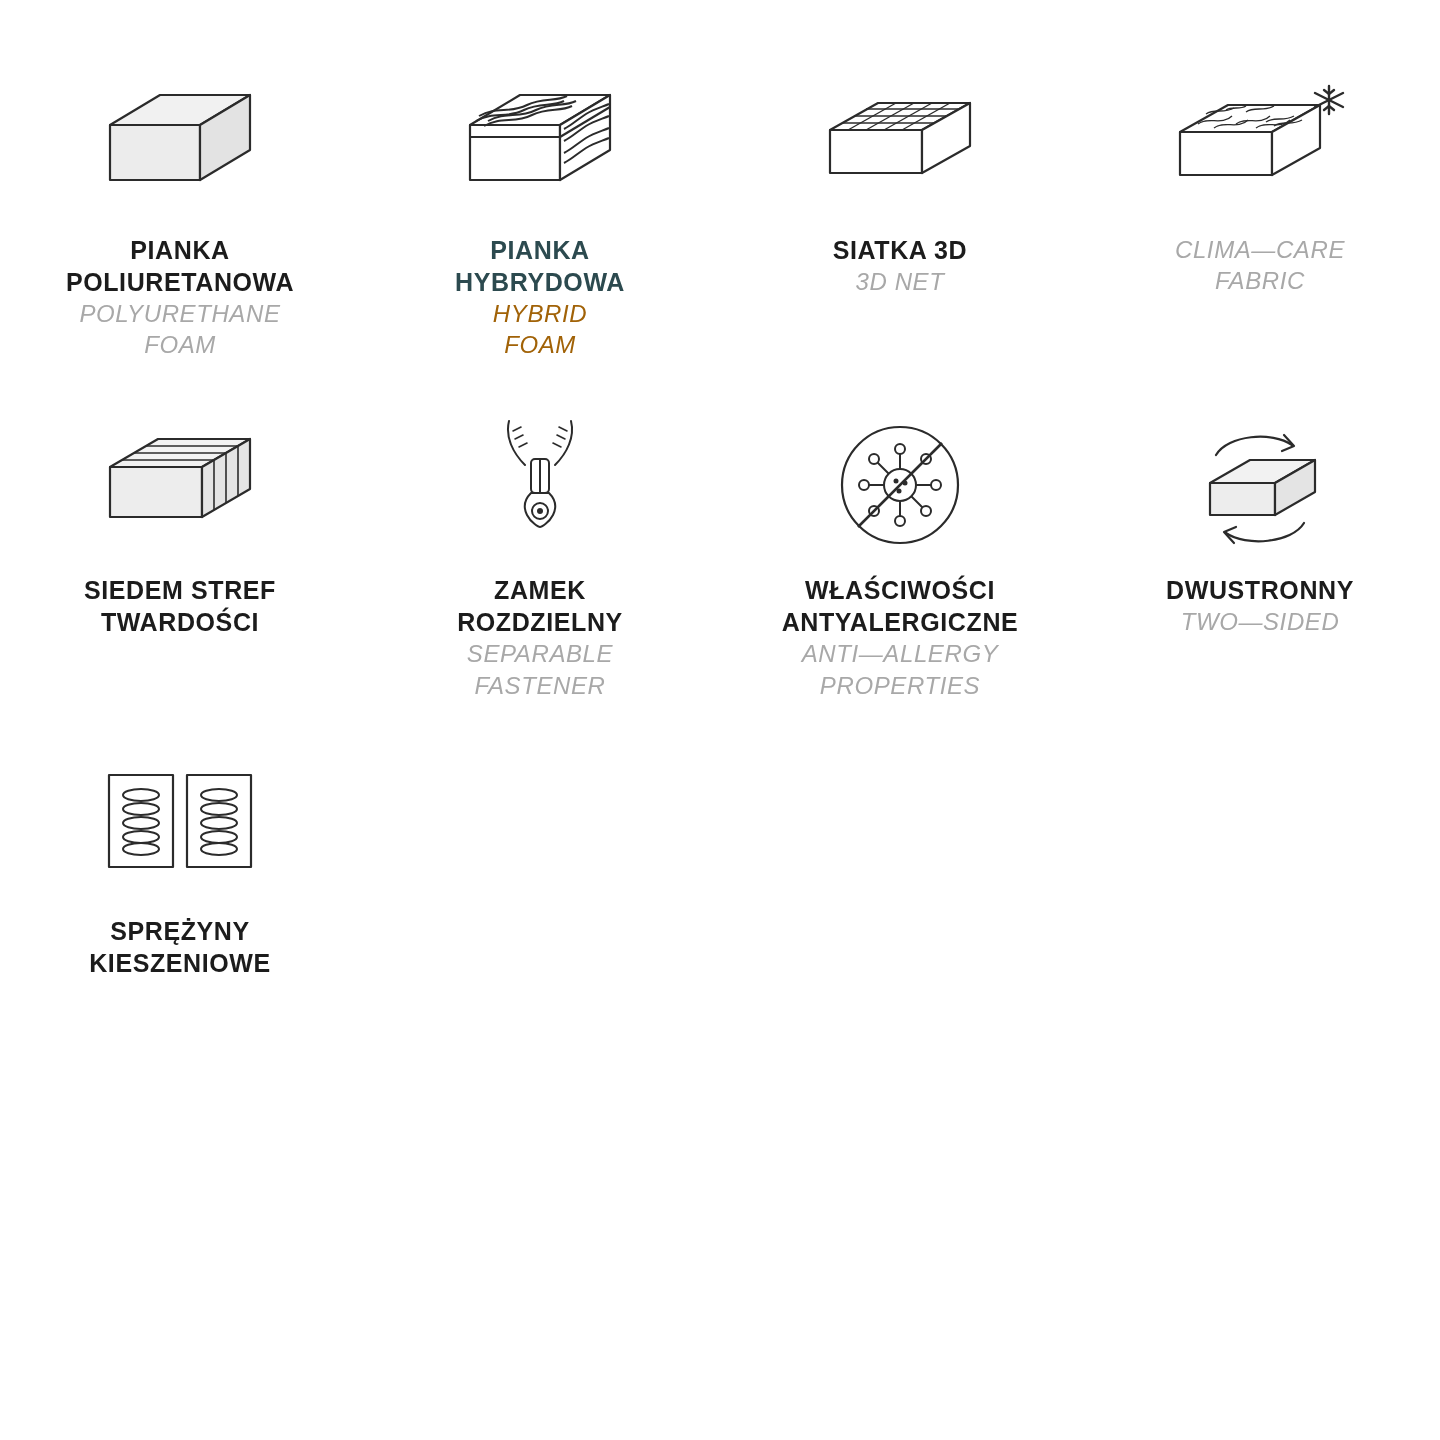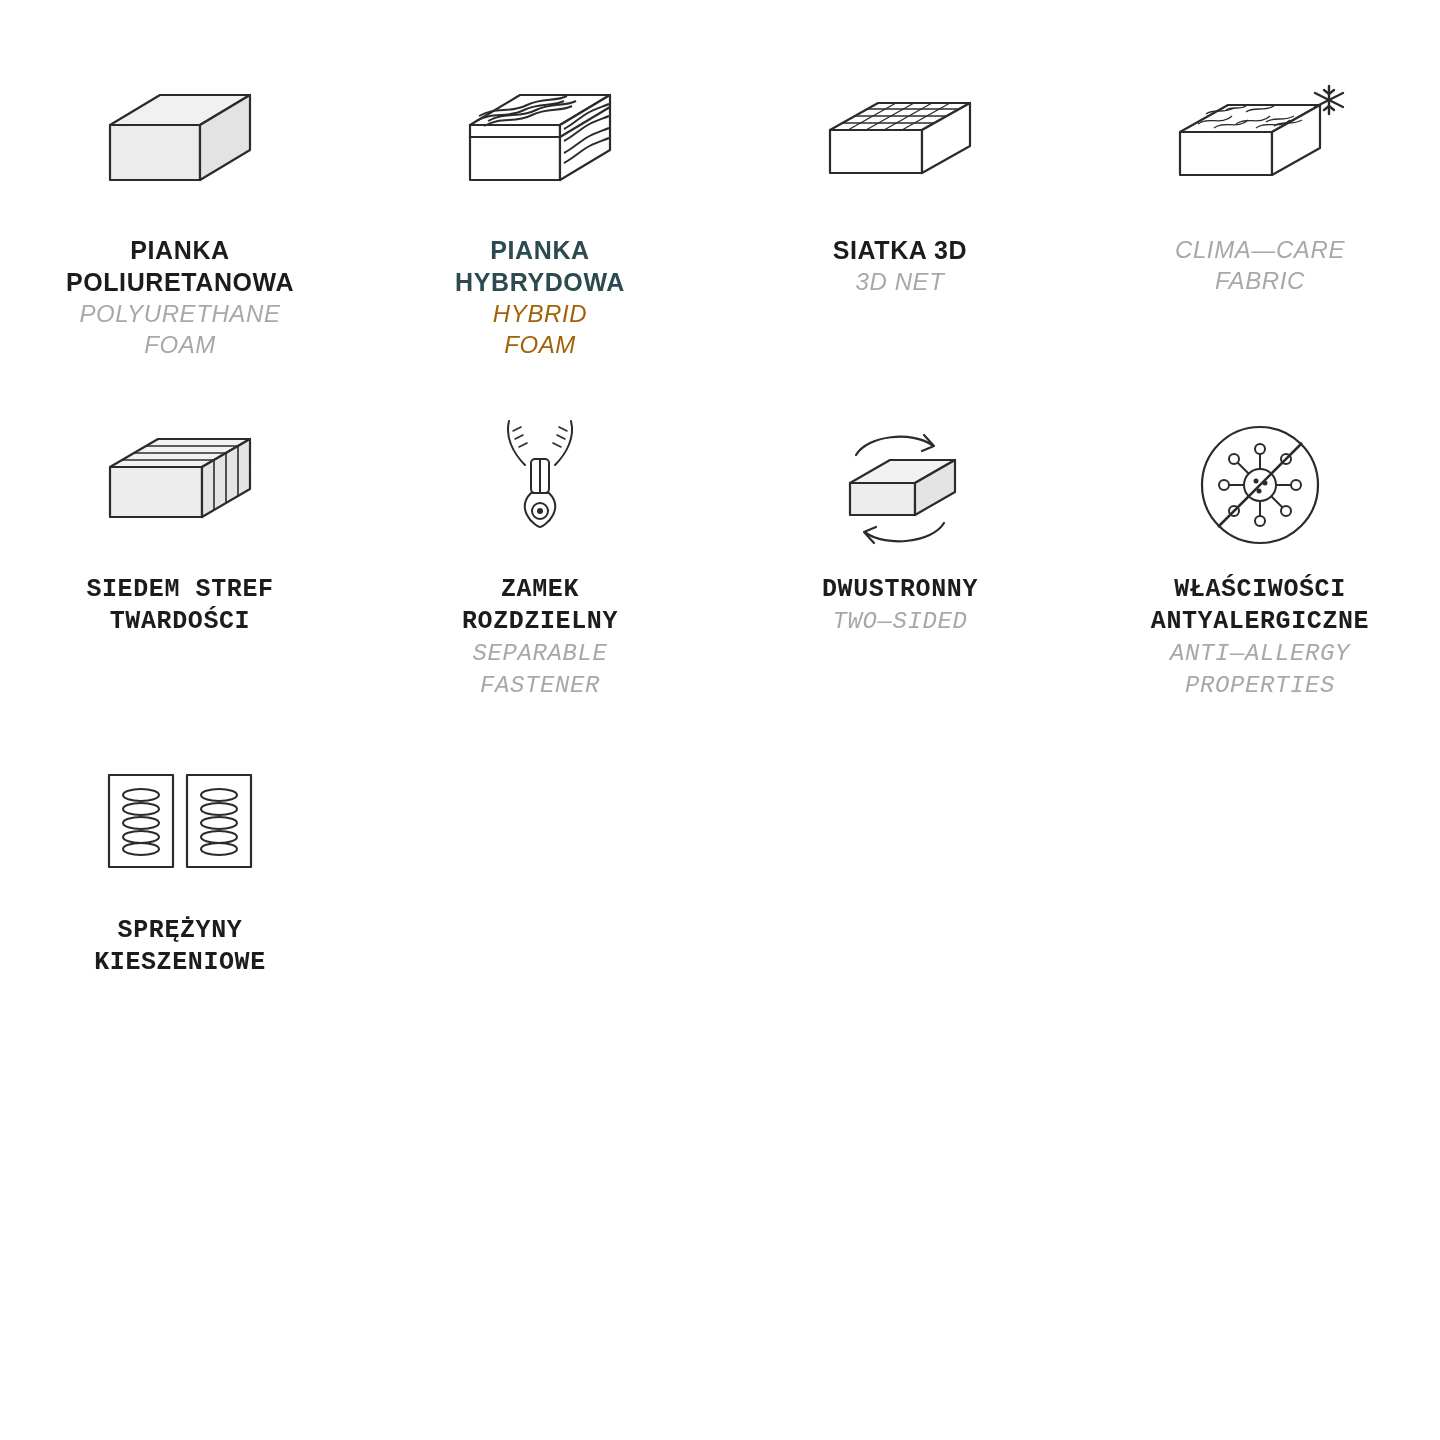--- a/index.html
+++ b/index.html
@@ -63,21 +63,20 @@
   
   .feature.tinted .label-pl {
     color: #2c4a4f;
   }
   .feature.tinted .label-en {
     color: #a16207;
   }
   
   .row3 {
     padding-top: 10px;
-    font-family: Liberation Mono, monospace;
   }
 </style>
 </head>
 <body>
 
 <div id="grid">
 
   <div class="feature">
     <div class="icon-box">
       <svg width="160" height="120" viewBox="0 0 160 120" fill="none" stroke="#2b2b2b" stroke-width="2.2" stroke-linejoin="round">
@@ -224,38 +223,20 @@
       </svg>
     </div>
     <div class="labels">
       <div class="label-pl">ZAMEK
 ROZDZIELNY</div>
       <div class="label-en">SEPARABLE
 FASTENER</div>
     </div>
   </div>
 
-
-  <div class="feature row3">
-    <div class="icon-box">
-      <svg width="160" height="140" viewBox="0 0 160 140" fill="none" stroke="#2b2b2b" stroke-width="2.2" stroke-linejoin="round" stroke-linecap="round">
-        <polygon points="30,68 70,45 135,45 95,68" fill="#f2f2f2"></polygon>
-        <polygon points="30,68 95,68 95,100 30,100" fill="#ededed"></polygon>
-        <polygon points="95,68 135,45 135,77 95,100" fill="#e4e4e4"></polygon>
-        <path d="M36,40 C48,20 92,16 112,30"></path>
-        <polyline points="104,20 114,31 102,36"></polyline>
-        <path d="M124,108 C112,128 66,132 46,118"></path>
-        <polyline points="54,128 44,117 56,112"></polyline>
-      </svg>
-    </div>
-    <div class="labels">
-      <div class="label-pl">DWUSTRONNY</div>
-      <div class="label-en">TWO—SIDED</div>
-    </div>
-  </div>
 
   <div class="feature row3">
     <div class="icon-box">
       <svg width="140" height="140" viewBox="0 0 140 140" fill="none" stroke="#2b2b2b" stroke-width="2.2" stroke-linejoin="round">
         <circle cx="70" cy="70" r="58"></circle>
         <g stroke-width="2">
           <circle cx="70" cy="70" r="16" fill="#ffffff"></circle>
           <circle cx="66" cy="66" r="2.5" fill="#2b2b2b" stroke="none"></circle>
           <circle cx="75" cy="68" r="2.5" fill="#2b2b2b" stroke="none"></circle>
           <circle cx="69" cy="76" r="2.5" fill="#2b2b2b" stroke="none"></circle>
@@ -282,20 +263,38 @@
     <div class="labels">
       <div class="label-pl">WŁAŚCIWOŚCI
 ANTYALERGICZNE</div>
       <div class="label-en">ANTI—ALLERGY
 PROPERTIES</div>
     </div>
   </div>
 
   <div class="feature row3">
     <div class="icon-box">
+      <svg width="160" height="140" viewBox="0 0 160 140" fill="none" stroke="#2b2b2b" stroke-width="2.2" stroke-linejoin="round" stroke-linecap="round">
+        <polygon points="30,68 70,45 135,45 95,68" fill="#f2f2f2"></polygon>
+        <polygon points="30,68 95,68 95,100 30,100" fill="#ededed"></polygon>
+        <polygon points="95,68 135,45 135,77 95,100" fill="#e4e4e4"></polygon>
+        <path d="M36,40 C48,20 92,16 112,30"></path>
+        <polyline points="104,20 114,31 102,36"></polyline>
+        <path d="M124,108 C112,128 66,132 46,118"></path>
+        <polyline points="54,128 44,117 56,112"></polyline>
+      </svg>
+    </div>
+    <div class="labels">
+      <div class="label-pl">DWUSTRONNY</div>
+      <div class="label-en">TWO—SIDED</div>
+    </div>
+  </div>
+
+  <div class="feature row3">
+    <div class="icon-box">
       <svg width="170" height="130" viewBox="0 0 170 130" fill="none" stroke="#2b2b2b" stroke-width="2.2" stroke-linejoin="round">
         <rect x="14" y="14" width="64" height="92" fill="#ffffff"></rect>
         <rect x="92" y="14" width="64" height="92" fill="#ffffff"></rect>
         <g stroke-width="2">
           <ellipse cx="46" cy="34" rx="18" ry="6"></ellipse>
           <ellipse cx="46" cy="48" rx="18" ry="6"></ellipse>
           <ellipse cx="46" cy="62" rx="18" ry="6"></ellipse>
           <ellipse cx="46" cy="76" rx="18" ry="6"></ellipse>
           <ellipse cx="46" cy="88" rx="18" ry="6"></ellipse>
           <ellipse cx="124" cy="34" rx="18" ry="6"></ellipse>

